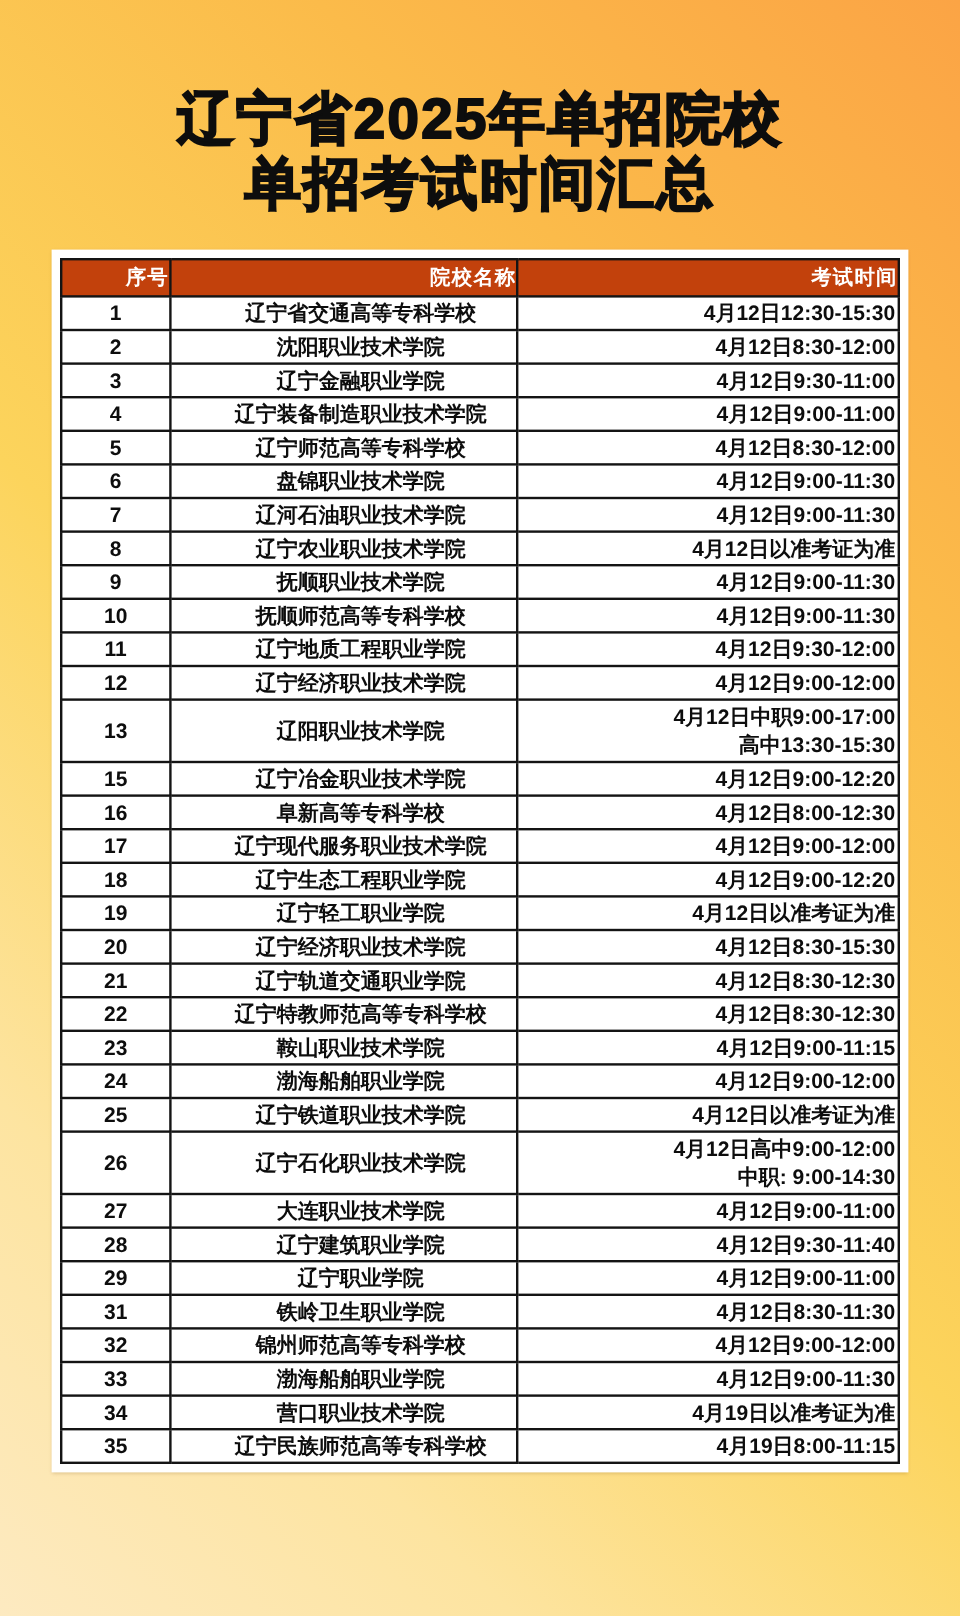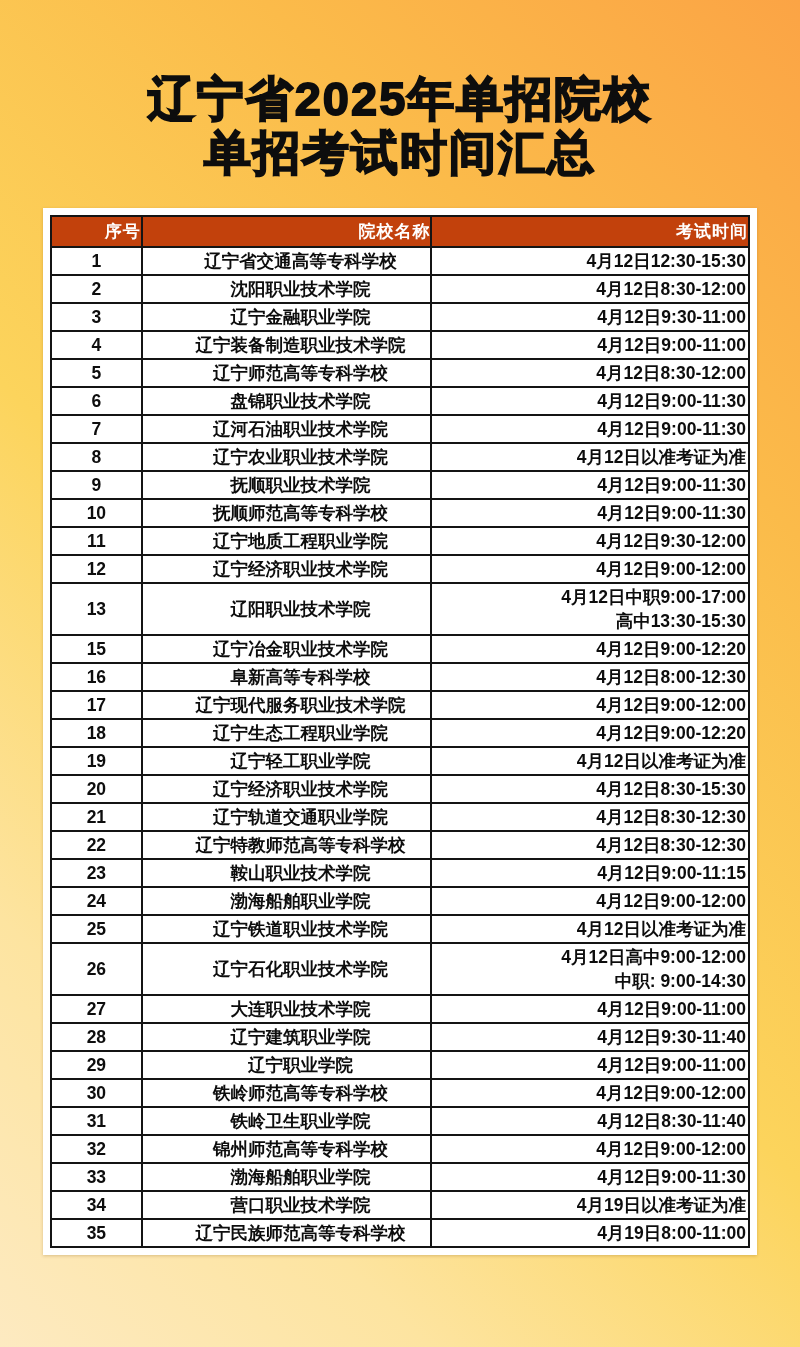--- a/index.html
+++ b/index.html
@@ -286,31 +286,24 @@
             </td>
           </tr>
           <tr>
             <td class="col-no">29</td>
             <td class="col-school">辽宁职业学院</td>
             <td class="col-time">
               <div>4月12日9:00-11:00</div>
             </td>
           </tr>
           <tr>
-            <td class="col-no">30</td>
-            <td class="col-school">铁岭师范高等专科学校</td>
-            <td class="col-time">
-              <div>4月12日9:00-12:00</div>
-            </td>
-          </tr>
-          <tr>
             <td class="col-no">31</td>
             <td class="col-school">铁岭卫生职业学院</td>
             <td class="col-time">
-              <div>4月12日8:30-11:40</div>
+              <div>4月12日8:30-11:30</div>
             </td>
           </tr>
           <tr>
             <td class="col-no">32</td>
             <td class="col-school">锦州师范高等专科学校</td>
             <td class="col-time">
               <div>4月12日9:00-12:00</div>
             </td>
           </tr>
           <tr>
@@ -324,20 +317,20 @@
             <td class="col-no">34</td>
             <td class="col-school">营口职业技术学院</td>
             <td class="col-time">
               <div>4月19日以准考证为准</div>
             </td>
           </tr>
           <tr>
             <td class="col-no">35</td>
             <td class="col-school">辽宁民族师范高等专科学校</td>
             <td class="col-time">
-              <div>4月19日8:00-11:00</div>
+              <div>4月19日8:00-11:15</div>
             </td>
           </tr>
         </tbody>
     </table>
   </div>
 
 </div>
 
 </body></html>

